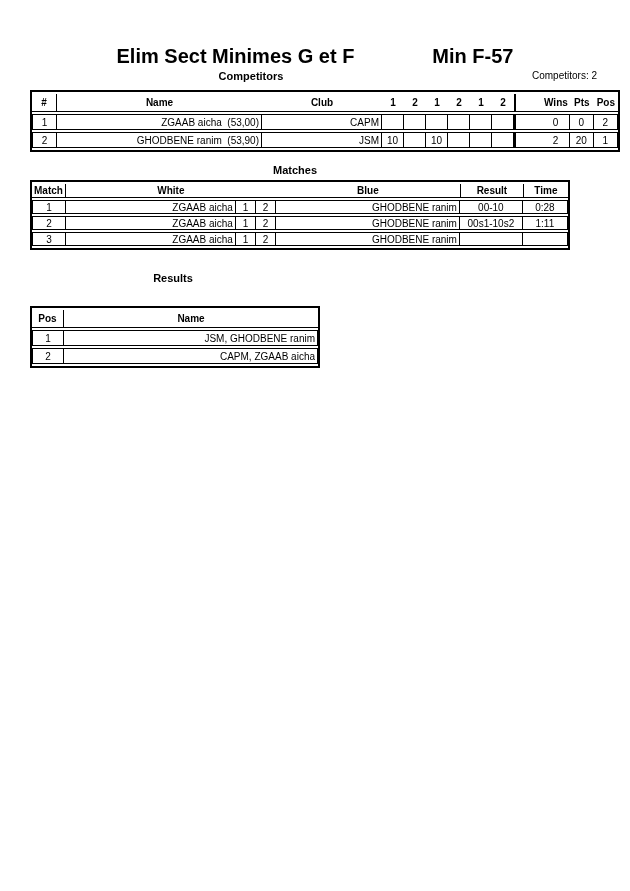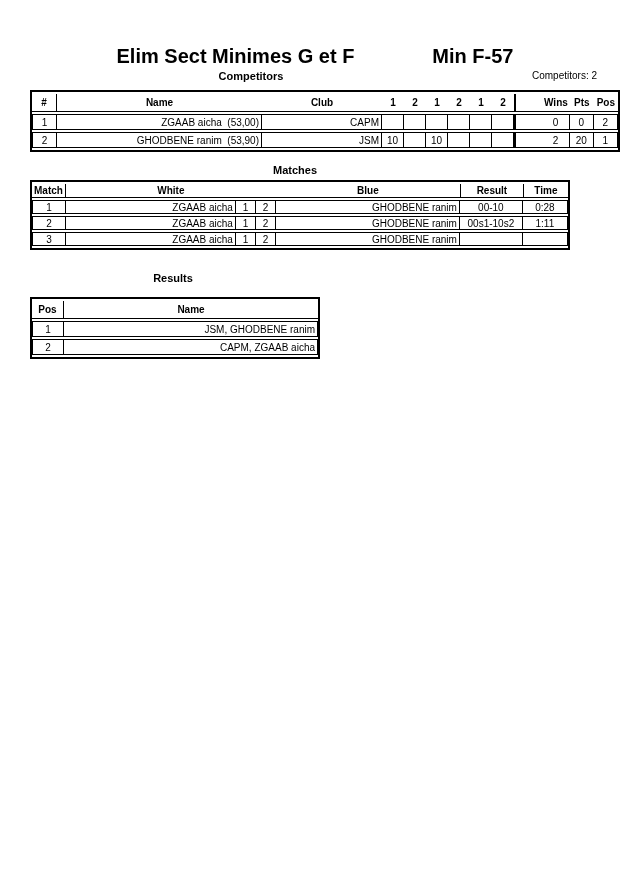--- a/index.html
+++ b/index.html
@@ -35,21 +35,21 @@
     font-weight: bold;
     line-height: 14px;
     text-align: center;
   }
   .competitors-label { position: absolute; left: 16px; width: 470px; top: 0; }
   .count {
     position: absolute; right: 33px; top: 0;
     font-size: 10px; font-weight: normal; line-height: 14px;
   }
   .matches-label { width: 530px; margin: 11px 0 3px 30px; }
-  .results-label { width: 286px; margin: 21px 0 12px 30px; }
+  .results-label { width: 286px; margin: 21px 0 21px 30px; }
 
   
   table {
     border-collapse: separate;
     border-spacing: 0 2px;
     border: 2px solid #000;
     table-layout: fixed;
     background: #fff;
     margin-left: 30px;
     font-size: 10px;

